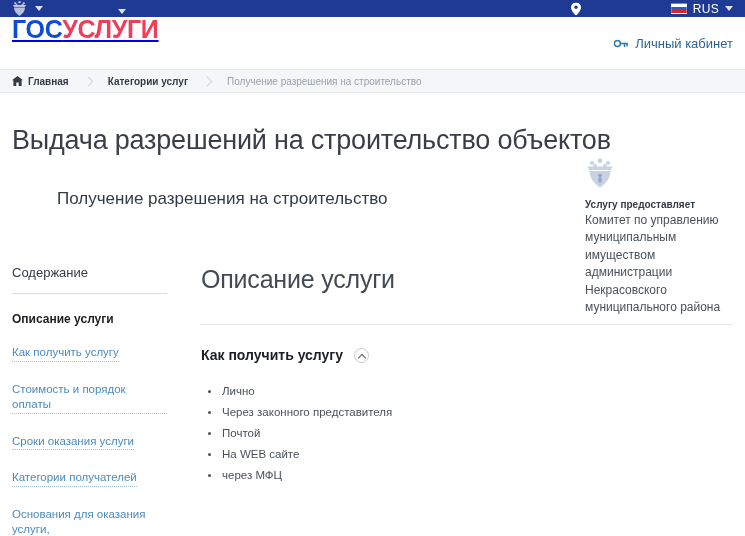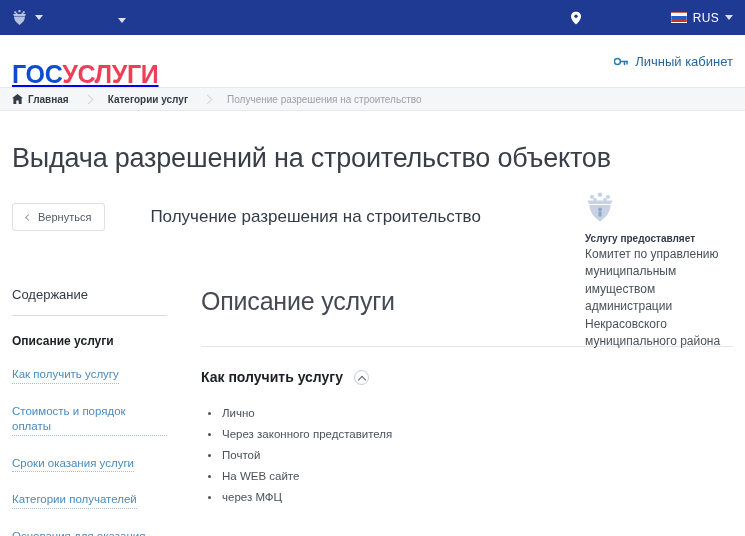--- a/index.html
+++ b/index.html
@@ -6,21 +6,21 @@
   html, body {
     width: 745px; height: 536px;
     font-family: "Liberation Sans", sans-serif;
     background: #ffffff;
     overflow: hidden;
     color: #212121;
   }
 
   
   .topbar {
-    height: 35px;
+    height: 17px;
     background: #1f3a93;
     display: flex;
     align-items: center;
     padding: 0 12px;
     position: relative;
   }
   .topbar-left { display: flex; align-items: center; gap: 8px; }
   .gerb-small { width: 15px; height: 17px; opacity: .85; }
   .chev {
     width: 0; height: 0;
@@ -41,21 +41,21 @@
     width: 16px; height: 11px; display: block;
     background: linear-gradient(to bottom, #ffffff 0 33.33%, #1f5fc4 33.33% 66.66%, #d52b1e 66.66% 100%);
     border: 1px solid rgba(255,255,255,.25);
   }
 
   
   .header {
     height: 52px;
     background: #ffffff;
     display: flex;
-    align-items: flex-end;
+    align-items: flex-start;
     padding: 0 12px;
     position: relative;
   }
   .logo {
     font-size: 25px;
     font-weight: 700;
     letter-spacing: -.3px;
     line-height: 1;
     white-space: nowrap;
   }
@@ -148,21 +148,21 @@
     color: #333b46;
     margin-left: 45px;
     margin-top: 4px;
     white-space: nowrap;
   }
 
   
   .org {
     position: absolute;
     right: 0px;
-    top: 16px;
+    top: 0px;
     width: 160px;
   }
   .gerb-org { width: 30px; height: 34px; display: block; margin-bottom: 9px; }
   .org-label { font-size: 10px; font-weight: 700; color: #333b46; margin-bottom: 2px; }
   .org-name { font-size: 12px; color: #4a5159; line-height: 1.45; }
 
   
   .body-cols {
     display: flex;
     padding: 0 12px;
@@ -310,24 +310,20 @@
   <span class="crumb">
     <a href="#" class="crumb-link">Категории услуг</a>
   </span>
   <span class="crumb-sep"></span>
   <span class="crumb crumb-current">Получение разрешения на строительство</span>
 </div>
 
 <h1 class="page-title">Выдача разрешений на строительство объектов</h1>
 
 <div class="subrow">
-  <button class="back-btn">
-    <span class="back-chev"></span>
-    <span>Вернуться</span>
-  </button>
 
   <div class="subtitle">Получение разрешения на строительство</div>
 
   <div class="org">
     <svg class="gerb-org" viewBox="0 0 30 34">
       <g fill="#c8d2e4">
         <path d="M15 2.5c1.5 0 2.4 1 2.4 2.2S16.5 6.9 15 6.9s-2.4-1-2.4-2.2S13.5 2.5 15 2.5z"></path>
         <path d="M7 5c1.3 0 2.1.9 2.1 1.9S8.3 8.8 7 8.8 4.9 7.9 4.9 6.9 5.7 5 7 5z"></path>
         <path d="M23 5c1.3 0 2.1.9 2.1 1.9S24.3 8.8 23 8.8s-2.1-.9-2.1-1.9S21.7 5 23 5z"></path>
         <path d="M2.5 10.5h25l-1.8 3.6H4.3z"></path>

